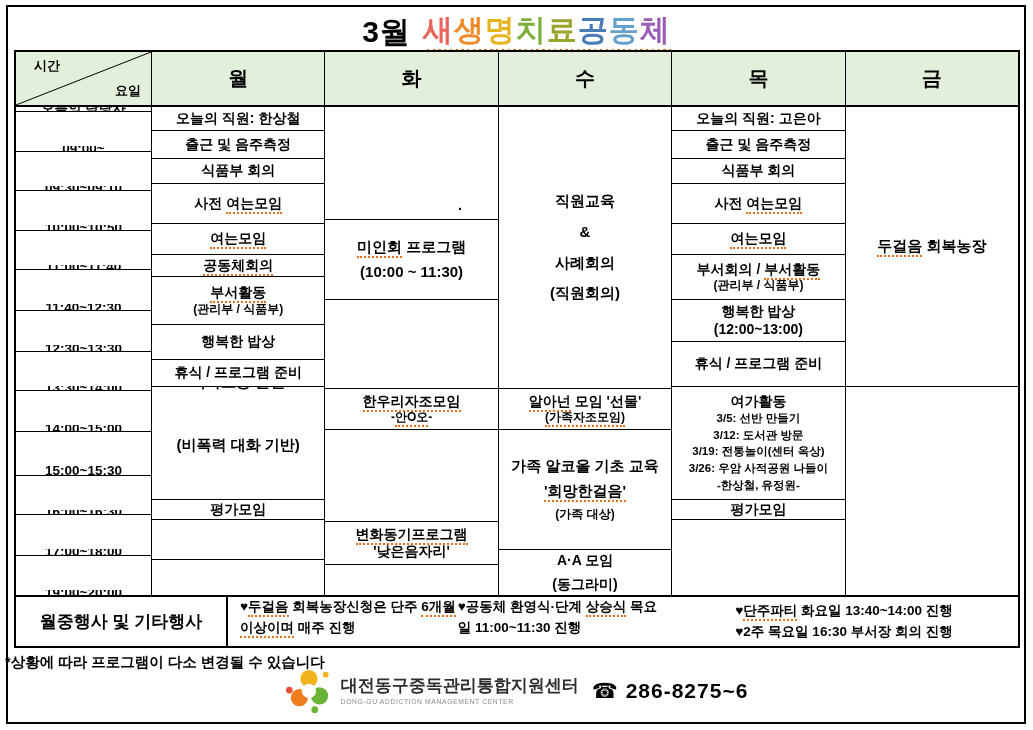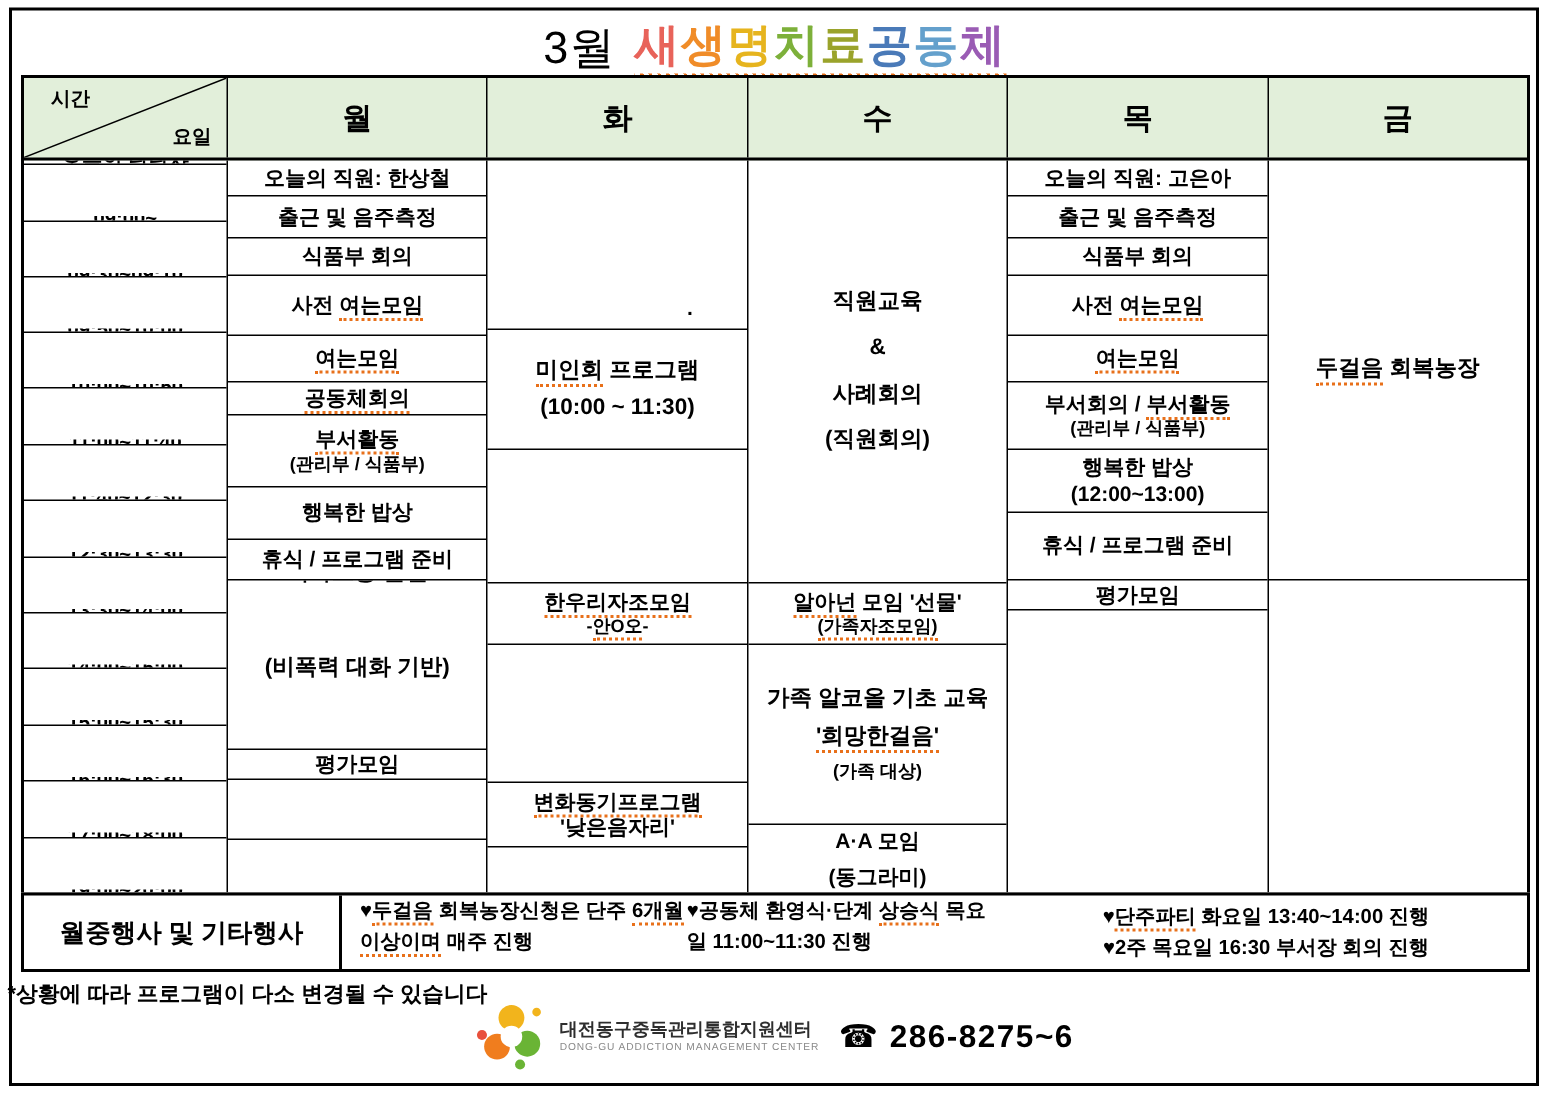--- a/index.html
+++ b/index.html
@@ -1,21 +1,21 @@
 <!DOCTYPE html>
 <html><head>
 <meta charset="utf-8">
 <style>
   html,body{margin:0;padding:0;background:#fff;}
   .page{position:relative;width:1033px;height:730px;background:#fff;overflow:hidden;
         font-family:"Liberation Sans","DejaVu Sans",sans-serif;color:#000;}
   .frame{position:absolute;left:6px;top:5px;right:7px;bottom:6px;border:2px solid #000;pointer-events:none;}
   
   .title-row{position:absolute;left:0;right:0;top:10px;display:flex;justify-content:center;align-items:flex-end;gap:12px;}
-  .title-month{font-size:30px;font-weight:normal;letter-spacing:1px;}
+  .title-month{font-size:30px;font-weight:bold;letter-spacing:1px;}
   .title-name{display:inline-block;font-size:30px;font-weight:bold;letter-spacing:1px;
       padding-bottom:2px;
       background:repeating-linear-gradient(60deg,#e8701a 0 2px,transparent 2px 5px) bottom/100% 4px no-repeat;}
   
   .table{position:absolute;left:14px;top:50px;width:1006px;border:2px solid #000;box-sizing:border-box;background:#fff;}
   .thead{display:flex;height:53px;background:#e2efda;border-bottom:2px solid #000;}
   .hc{box-sizing:border-box;border-right:1.5px solid #000;display:flex;align-items:center;justify-content:center;
       font-weight:bold;font-size:20px;}
   .hc:last-child{border-right:none;}
   .corner{width:136px;position:relative;font-size:13px;}
@@ -46,21 +46,21 @@
   .ev-label{width:212px;border-right:2px solid #000;box-sizing:border-box;display:flex;align-items:center;
             justify-content:center;font-weight:bold;font-size:17px;}
   .ev-left{width:430px;display:flex;flex-direction:row;justify-content:center;padding-left:12px;
            font-weight:bold;font-size:13.5px;line-height:1.55;}
   .ev-right{flex:1;display:flex;flex-direction:column;justify-content:center;text-align:center;
             font-weight:bold;font-size:13.5px;line-height:1.55;}
   
   .footnote{position:absolute;left:5px;top:653px;font-weight:bold;font-size:14.5px;}
   .brand{position:absolute;left:0;right:0;top:668px;display:flex;justify-content:center;align-items:center;gap:10px;}
   .org-text{display:flex;flex-direction:column;line-height:1.1;}
-  .org-ko{font-weight:bold;font-size:12px;color:#2e2e2e;}
+  .org-ko{font-weight:bold;font-size:17px;color:#2e2e2e;}
   .org-en{font-size:6.8px;color:#8a8a8a;letter-spacing:0.6px;margin-top:2px;}
   .phone{font-weight:bold;font-size:21px;letter-spacing:1px;margin-left:3px;}
 </style>
 </head>
 <body>
 
 <div class="page">
   <div class="frame"></div>
 
   <div class="title-row">
@@ -89,23 +89,20 @@
       <div class="col time">
         <div class="c t" style="height:24px">
             <span>오늘의 담당자</span>
           </div>
         <div class="c t" style="height:28px">
             <span>09:00~</span>
           </div>
         <div class="c t" style="height:25px">
             <span>09:30~09:10</span>
           </div>
-        <div class="c t" style="height:40px">
-            <span>09:50~10:00</span>
-          </div>
         <div class="c t" style="height:31px">
             <span>10:00~10:50</span>
           </div>
         <div class="c t" style="height:22px">
             <span>11:00~11:40</span>
           </div>
         <div class="c t" style="height:48px">
             <span>11:40~12:30</span>
           </div>
         <div class="c t" style="height:35px">
@@ -235,20 +232,28 @@
           <div class="ln"><span>부서회의 / </span><span class="u">부서활동</span></div>
           <div class="ln sm"><span>(관리부 / 식품부)</span></div>
         </div>
         <div class="c" style="height:42px">
           <div class="ln"><span>행복한 밥상</span></div>
           <div class="ln"><span>(12:00~13:00)</span></div>
         </div>
         <div class="c" style="height:45px">
             <div class="ln"><span>휴식 / 프로그램 준비</span></div>
           </div>
+        <div class="c" style="height:113px">
+          <div class="ln"><span>여가활동</span></div>
+          <div class="ln xs"><span>3/5: 선반 만들기</span></div>
+          <div class="ln xs"><span>3/12: 도서관 방문</span></div>
+          <div class="ln xs"><span>3/19: 전통놀이(센터 옥상)</span></div>
+          <div class="ln xs"><span>3/26: 우암 사적공원 나들이</span></div>
+          <div class="ln xs"><span>-한상철, 유정원-</span></div>
+        </div>
         <div class="c" style="height:20px">
             <div class="ln"><span>평가모임</span></div>
           </div>
         <div class="c nb" style="height:75px"></div>
       </div>
 
       <div class="col day">
         <div class="c" style="height:280px">
           <div class="ln lg"><span class="u">두걸음</span><span> 회복농장</span></div>
         </div>

